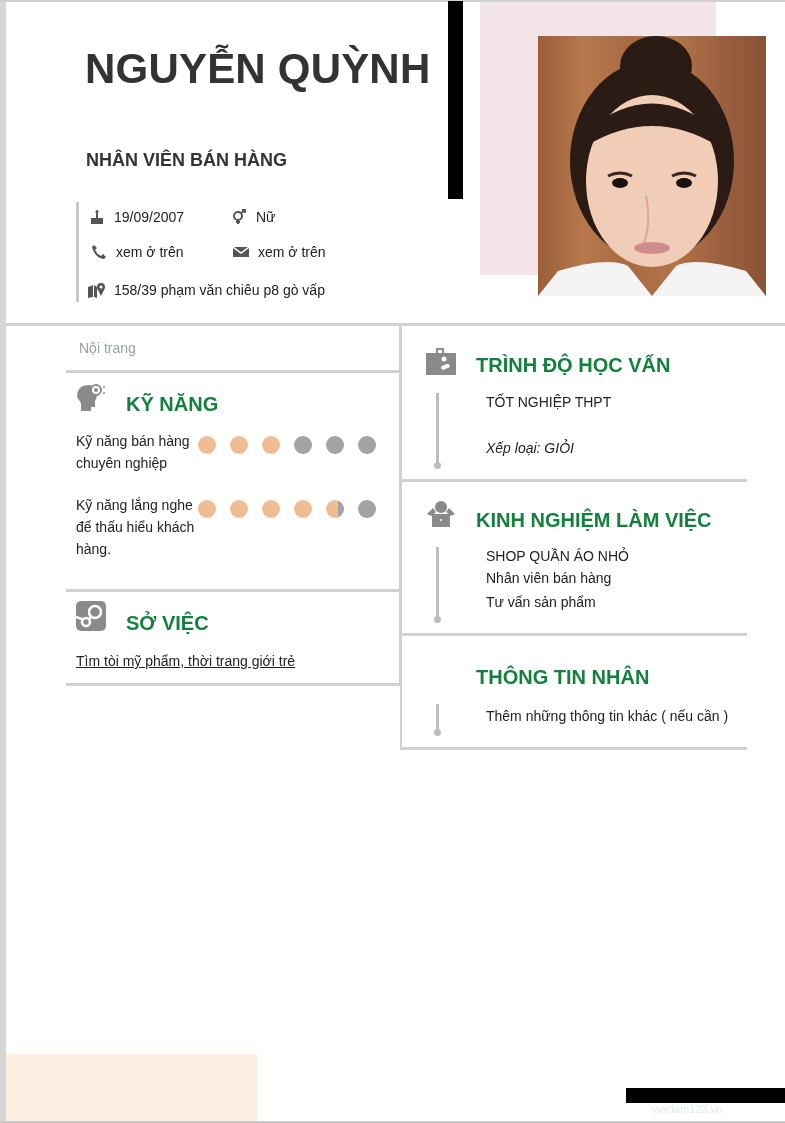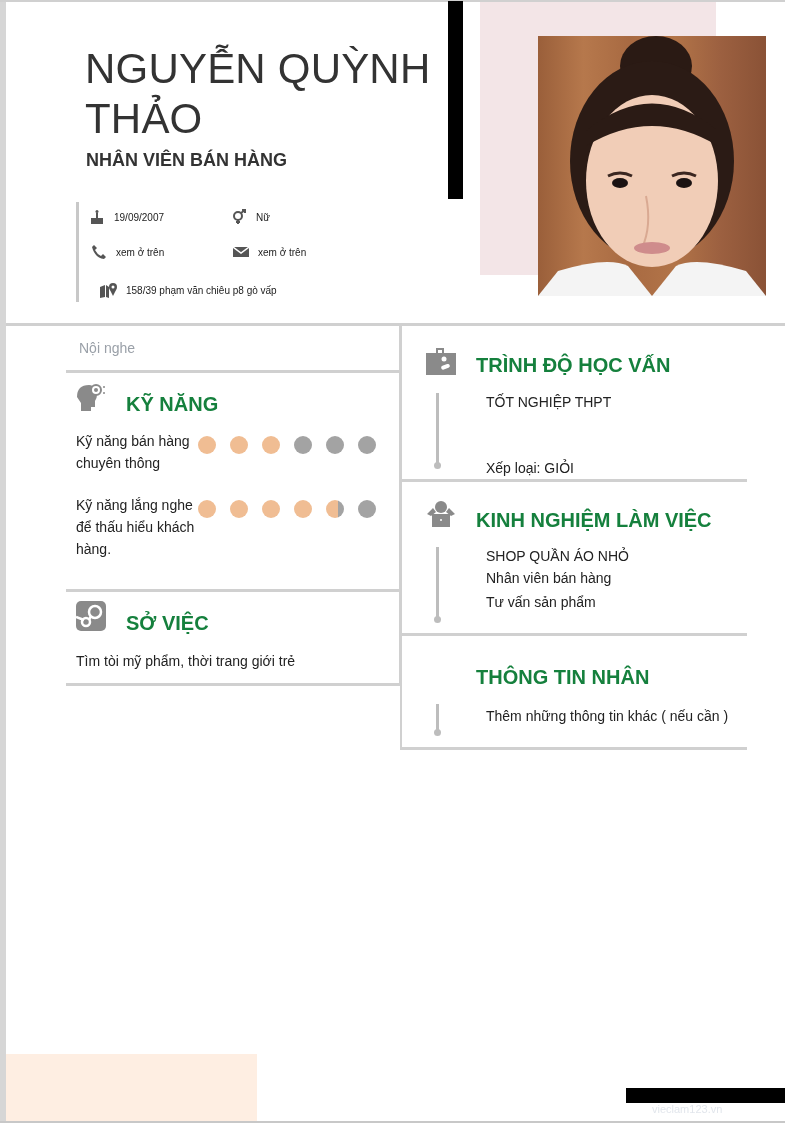--- a/index.html
+++ b/index.html
@@ -6,30 +6,30 @@
   body {
     width: 785px; height: 1123px; position: relative; overflow: hidden;
     background: #ffffff;
     font-family: "Liberation Sans", "DejaVu Sans", sans-serif;
     color: #222;
   }
   .page-left-edge { position: absolute; left: 0; top: 0; width: 6px; height: 1123px; background: #d6d6d6; }
   .page-top-edge { position: absolute; left: 0; top: 0; width: 785px; height: 2px; background: #d0d0d0; }
   .page-bottom-edge { position: absolute; left: 0; bottom: 0; width: 785px; height: 2px; background: #c8c8c8; }
 
-  .name { position: absolute; left: 85px; top: 44px; font-size: 42px; font-weight: normal; color: #333; line-height: 50px; letter-spacing: 0.2px; }
+  .name { position: absolute; left: 85px; top: 44px; font-size: 42px; font-weight: bold; color: #333; line-height: 50px; letter-spacing: 0.2px; }
   .job-title { position: absolute; left: 86px; top: 150px; font-size: 18px; font-weight: bold; color: #333; }
   .black-bar-vertical { position: absolute; left: 448px; top: 1px; width: 15px; height: 198px; background: #000; }
   .pink-block { position: absolute; left: 480px; top: 2px; width: 236px; height: 273px; background: #f3e5e7; }
   .photo { position: absolute; left: 538px; top: 36px; width: 228px; height: 260px; overflow: hidden;
     background: linear-gradient(90deg, #9a5f3a 0%, #b6784c 20%, #a86a42 40%, #b27448 60%, #9c6040 80%, #8a5236 100%); }
   .photo svg { display: block; }
 
   .info-box { position: absolute; left: 76px; top: 202px; height: 100px; border-left: 3px solid #c8c8c8; }
-  .info-item { position: absolute; display: flex; align-items: center; font-size: 10px; color: #222; white-space: nowrap; }
+  .info-item { position: absolute; display: flex; align-items: center; font-size: 14px; color: #222; white-space: nowrap; }
   .info-item .ic { width: 18px; height: 18px; display: inline-flex; align-items: center; justify-content: center; margin-right: 8px; }
 
   .hline { position: absolute; height: 3px; background: #d0d0d0; }
   .vline { position: absolute; width: 2px; background: #d0d0d0; }
 
   .placeholder { position: absolute; left: 79px; top: 340px; font-size: 14px; color: #9aa0a8; }
 
   .section-title { position: absolute; font-size: 20px; font-weight: bold; color: #15803d; white-space: nowrap; }
   .section-icon { position: absolute; width: 32px; height: 30px; }
 
@@ -50,21 +50,20 @@
 </style>
 </head>
 <body>
 
 <div class="page-left-edge"></div>
 <div class="page-top-edge"></div>
 <div class="page-bottom-edge"></div>
 
 <div class="name">
   <div>NGUYỄN QUỲNH</div>
-  <div>THẢO</div>
 </div>
 <div class="job-title">NHÂN VIÊN BÁN HÀNG</div>
 <div class="black-bar-vertical"></div>
 <div class="pink-block"></div>
 <div class="photo">
   <svg width="228" height="260" viewBox="0 0 228 260">
     <ellipse cx="118" cy="30" rx="36" ry="30" fill="#2a1a14"></ellipse>
     <ellipse cx="114" cy="125" rx="82" ry="100" fill="#2b1b15"></ellipse>
     <ellipse cx="114" cy="145" rx="66" ry="86" fill="#f1cdb7"></ellipse>
     <path d="M48 95 Q114 40 180 95 L180 110 Q114 70 48 110 Z" fill="#2b1b15"></path>
@@ -109,52 +108,52 @@
 </div>
 <div class="info-item" style="left:232px; top:243px;">
   <span class="ic">
     <svg width="16" height="12" viewBox="0 0 16 12">
         <rect x="0" y="1" width="16" height="10" fill="#555"></rect>
         <path d="M0 1 L8 7 L16 1" stroke="#fff" stroke-width="1.5" fill="none"></path>
       </svg>
   </span>
   <span>xem ở trên</span>
 </div>
-<div class="info-item" style="left:100px; top:281px;">
+<div class="info-item" style="left:88px; top:281px;">
   <span class="ic">
     <svg width="18" height="16" viewBox="0 0 18 16">
         <path d="M0 5 L5 3 L5 15 L0 16 Z M6 3 L9 5 L9 16 L6 15 Z" fill="#555"></path>
         <circle cx="13" cy="5" r="4" fill="#555"></circle>
         <circle cx="13" cy="5" r="1.5" fill="#fff"></circle>
         <path d="M10 8 L13 14 L16 8 Z" fill="#555"></path>
       </svg>
   </span>
   <span>158/39 phạm văn chiêu p8 gò vấp</span>
 </div>
 
 <div class="hline" style="left:6px; top:323px; width:779px;"></div>
 <div class="vline" style="left:399px; top:326px; height:360px;"></div>
 <div class="vline" style="left:400px; top:326px; height:424px;"></div>
 
-<div class="placeholder">Nội nghe</div>
+<div class="placeholder">Nội trang</div>
 <div class="hline" style="left:66px; top:370px; width:334px;"></div>
 
 <div class="section-icon" style="left:75px; top:381px;">
   <svg width="32" height="32" viewBox="0 0 32 32">
       <path d="M14 4 Q2 4 2 16 L6 22 L6 30 L16 30 L16 26 L20 26 L20 20 Q24 14 20 8 Q18 4 14 4 Z" fill="#8a8a8a"></path>
       <circle cx="21" cy="9" r="5" fill="#fff" stroke="#8a8a8a" stroke-width="2"></circle>
       <circle cx="21" cy="9" r="2" fill="#8a8a8a"></circle>
       <circle cx="29" cy="6" r="1" fill="#8a8a8a"></circle>
       <circle cx="29" cy="12" r="1" fill="#8a8a8a"></circle>
       <circle cx="14" cy="6" r="1" fill="#8a8a8a"></circle>
     </svg>
 </div>
 <div class="section-title" style="left:126px; top:393px;">KỸ NĂNG</div>
 
-<div class="skill-label" style="top:430px;">Kỹ năng bán hàng chuyên thông</div>
+<div class="skill-label" style="top:430px;">Kỹ năng bán hàng chuyên nghiệp</div>
 <div class="dots" style="top:436px;">
   <div class="dot on"></div>
   <div class="dot on"></div>
   <div class="dot on"></div>
   <div class="dot"></div>
   <div class="dot"></div>
   <div class="dot"></div>
 </div>
 
 <div class="skill-label" style="top:494px;">Kỹ năng lắng nghe để thấu hiểu khách hàng.</div>
@@ -171,35 +170,35 @@
 
 <div class="section-icon" style="left:76px; top:601px;">
   <svg width="30" height="30" viewBox="0 0 30 30">
       <rect x="0" y="0" width="30" height="30" rx="5" fill="#8a8a8a"></rect>
       <circle cx="19" cy="11" r="6" fill="none" stroke="#fff" stroke-width="2.5"></circle>
       <circle cx="10" cy="21" r="4" fill="none" stroke="#fff" stroke-width="2.5"></circle>
       <path d="M0 16 L8 19 M13 19 L15 15" stroke="#fff" stroke-width="2.5"></path>
     </svg>
 </div>
 <div class="section-title" style="left:126px; top:612px;">SỞ VIỆC</div>
-<div class="body-text" style="left:76px; top:653px;">Tìm tòi mỹ phẩm, thời trang giới trẻ</div>
+<div class="body-text" style="left:76px; top:653px;text-decoration:underline;">Tìm tòi mỹ phẩm, thời trang giới trẻ</div>
 <div class="hline" style="left:66px; top:683px; width:334px;"></div>
 
 <div class="section-icon" style="left:425px; top:347px;">
   <svg width="32" height="30" viewBox="0 0 32 30">
       <path d="M12 6 V2 H18 V6" stroke="#8a8a8a" stroke-width="2" fill="none"></path>
       <rect x="1" y="6" width="30" height="22" fill="#8a8a8a"></rect>
       <circle cx="19" cy="12" r="2.5" fill="#fff"></circle>
       <rect x="16" y="18" width="9" height="4" rx="2" fill="#fff" transform="rotate(-20 20 20)"></rect>
     </svg>
 </div>
 <div class="section-title" style="left:476px; top:354px;">TRÌNH ĐỘ HỌC VẤN</div>
 <div class="timeline" style="left:436px; top:393px; height:72px;"></div>
 <div class="sub-title" style="left:486px; top:394px;">TỐT NGHIỆP THPT</div>
-<div class="body-text" style="left:486px; top:460px;">Xếp loại: GIỎI</div>
+<div class="body-text" style="left:486px; top:440px;font-style:italic;">Xếp loại: GIỎI</div>
 <div class="hline" style="left:400px; top:479px; width:347px;"></div>
 
 <div class="section-icon" style="left:425px; top:500px;">
   <svg width="32" height="30" viewBox="0 0 32 30">
       <circle cx="16" cy="7" r="6" fill="#8a8a8a"></circle>
       <path d="M2 14 L8 8 L11 12 L6 16 Z M30 14 L24 8 L21 12 L26 16 Z" fill="#8a8a8a"></path>
       <rect x="7" y="14" width="18" height="13" fill="#8a8a8a"></rect>
       <circle cx="16" cy="20" r="1" fill="#fff"></circle>
     </svg>
 </div>

